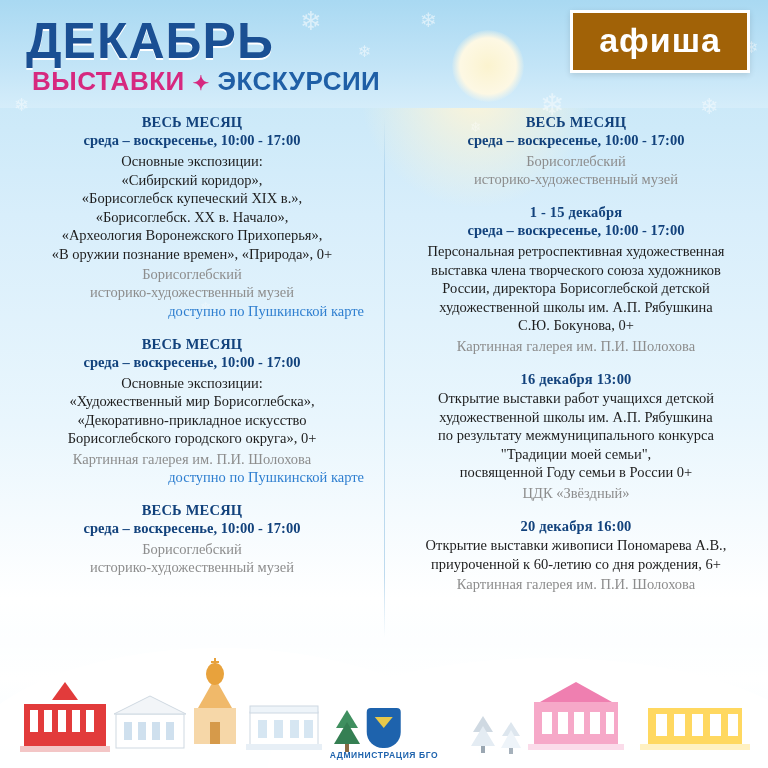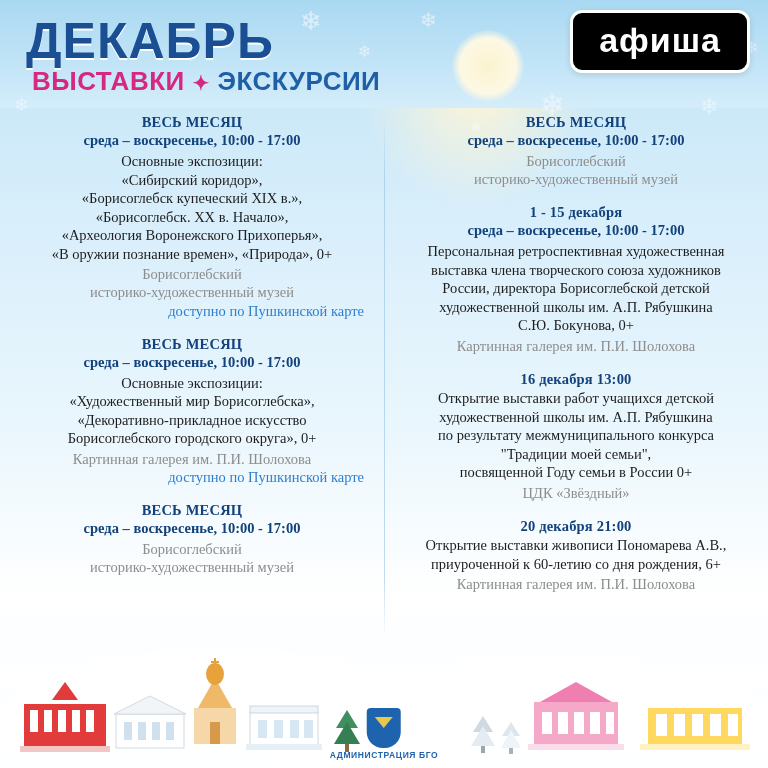--- a/index.html
+++ b/index.html
@@ -60,23 +60,23 @@
     position: absolute; left: 32px; top: 66px;
     font-family: "Liberation Sans", sans-serif;
     font-weight: bold; font-size: 26px; letter-spacing: .5px;
     color: #1f5fa6;
   }
   .title-sub .pink { color: #d6287f; }
   .title-sub .plus { color: #d6287f; font-size: 20px; }
 
   .afisha-badge {
     position: absolute; right: 18px; top: 10px;
-    background: #000000; color: #ffffff;
+    background: #a16207; color: #ffffff;
     border: 3px solid #ffffff;
-    border-radius: 12px;
+    border-radius: 0;
     padding: 8px 26px 10px 26px;
     font-family: "Liberation Sans", sans-serif;
     font-weight: bold; font-size: 34px; letter-spacing: 1px;
     box-shadow: 0 2px 6px rgba(0,0,0,.12);
   }
 
   
   .columns {
     position: absolute; left: 0; top: 108px; width: 768px; height: 545px;
     display: flex; gap: 0;
@@ -217,21 +217,21 @@
       <div class="entry-place">Картинная галерея им. П.И. Шолохова</div>
     </div>
 
     <div class="entry">
       <div class="entry-head">16 декабря 13:00</div>
       <div class="entry-body">Открытие выставки работ учащихся детской<br>художественной школы им. А.П. Рябушкина<br>по результату межмуниципального конкурса<br>"Традиции моей семьи",<br>посвященной Году семьи в России 0+</div>
       <div class="entry-place">ЦДК «Звёздный»</div>
     </div>
 
     <div class="entry">
-      <div class="entry-head">20 декабря 21:00</div>
+      <div class="entry-head">20 декабря 16:00</div>
       <div class="entry-body">Открытие выставки живописи Пономарева А.В.,<br>приуроченной к 60-летию со дня рождения, 6+</div>
       <div class="entry-place">Картинная галерея им. П.И. Шолохова</div>
     </div>
 
   </div>
 </div>
 
 <div class="footer">
 
   <div class="bldg" style="left:20px;bottom:12px;">

